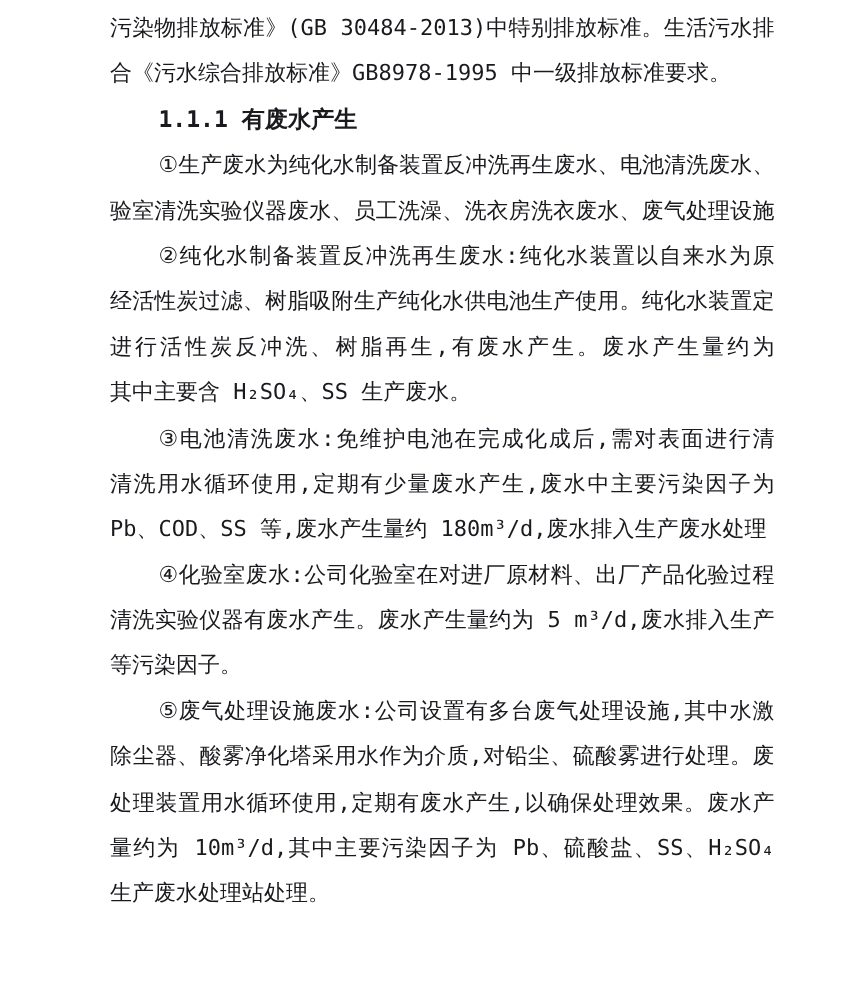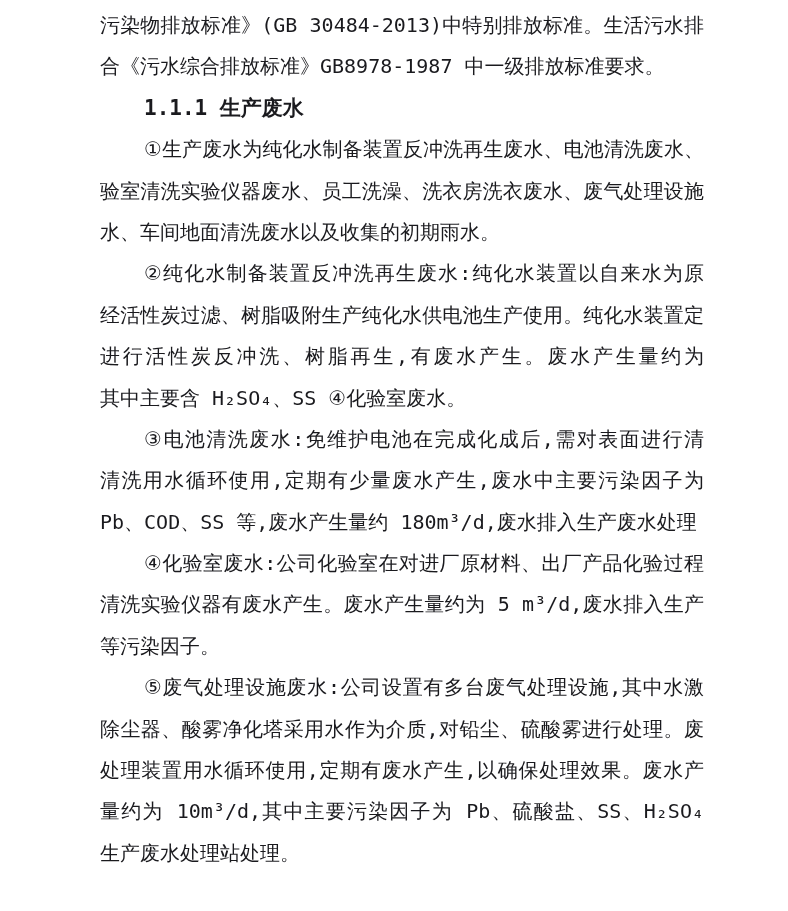--- a/index.html
+++ b/index.html
@@ -40,29 +40,28 @@
   .line.bold {
     font-weight: bold;
     font-size: 21px;
   }
 </style>
 </head>
 <body>
 
 <div class="page">
   <p class="line">污染物排放标准》(GB 30484-2013)中特别排放标准。生活污水排放符</p>
-  <p class="line last">合《污水综合排放标准》GB8978-1987 中一级排放标准要求。</p>
-  <p class="line indent last bold">1.1.1 生产废水</p>
+  <p class="line last">合《污水综合排放标准》GB8978-1995 中一级排放标准要求。</p>
+  <p class="line indent last bold">1.1.1 有废水产生</p>
   <p class="line indent">①生产废水为纯化水制备装置反冲洗再生废水、电池清洗废水、化</p>
   <p class="line">验室清洗实验仪器废水、员工洗澡、洗衣房洗衣废水、废气处理设施废</p>
-  <p class="line last">水、车间地面清洗废水以及收集的初期雨水。</p>
   <p class="line indent">②纯化水制备装置反冲洗再生废水:纯化水装置以自来水为原水,</p>
   <p class="line">经活性炭过滤、树脂吸附生产纯化水供电池生产使用。纯化水装置定期</p>
   <p class="line">进行活性炭反冲洗、树脂再生,有废水产生。废水产生量约为 17.75m³/d,</p>
-  <p class="line last">其中主要含 H₂SO₄、SS ④化验室废水。</p>
+  <p class="line last">其中主要含 H₂SO₄、SS 生产废水。</p>
   <p class="line indent">③电池清洗废水:免维护电池在完成化成后,需对表面进行清洗。</p>
   <p class="line">清洗用水循环使用,定期有少量废水产生,废水中主要污染因子为 H₂SO₄、</p>
   <p class="line last">Pb、COD、SS 等,废水产生量约 180m³/d,废水排入生产废水处理站处理。</p>
   <p class="line indent">④化验室废水:公司化验室在对进厂原材料、出厂产品化验过程中,</p>
   <p class="line">清洗实验仪器有废水产生。废水产生量约为 5 m³/d,废水排入生产废水</p>
   <p class="line last">等污染因子。</p>
   <p class="line indent">⑤废气处理设施废水:公司设置有多台废气处理设施,其中水激式</p>
   <p class="line">除尘器、酸雾净化塔采用水作为介质,对铅尘、硫酸雾进行处理。废气</p>
   <p class="line">处理装置用水循环使用,定期有废水产生,以确保处理效果。废水产生</p>
   <p class="line">量约为 10m³/d,其中主要污染因子为 Pb、硫酸盐、SS、H₂SO₄ 等,排入</p>

